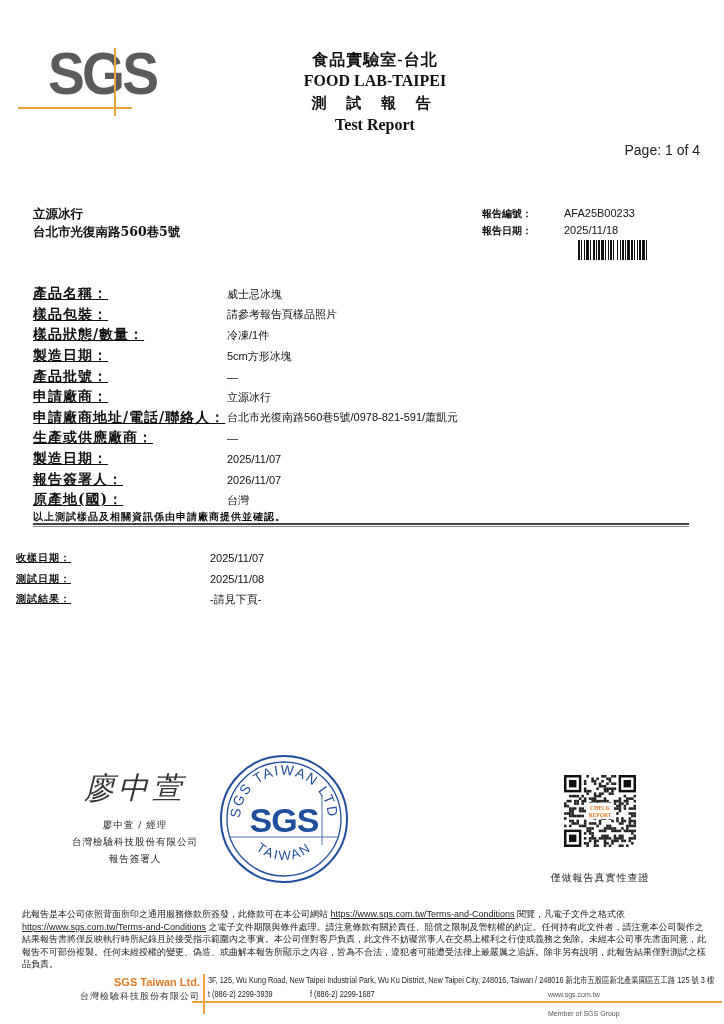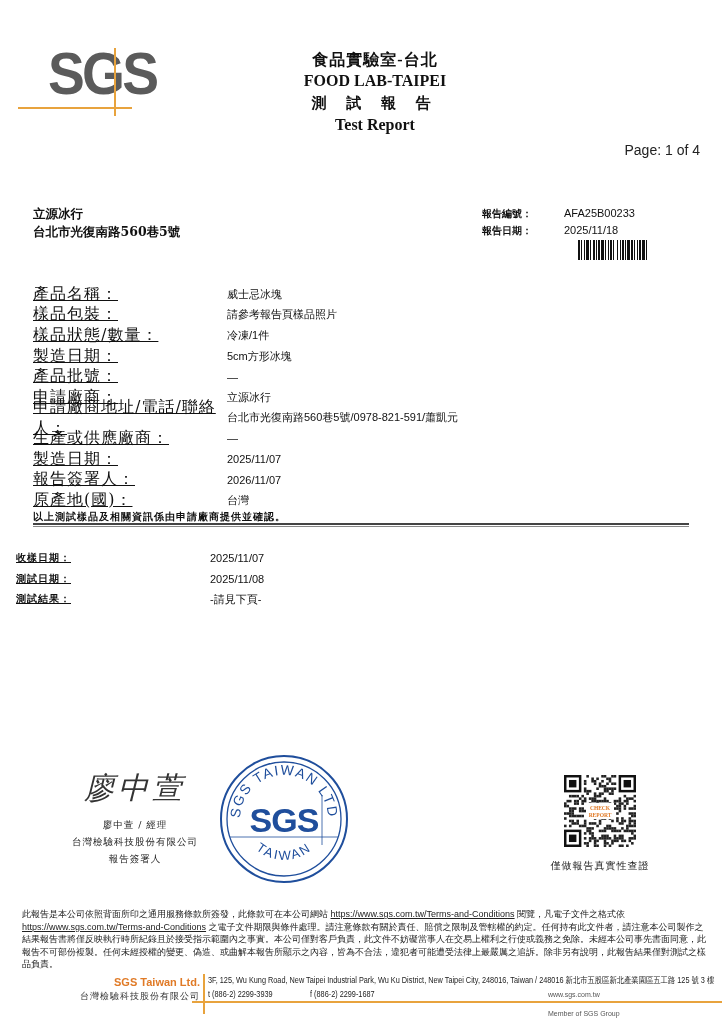--- a/index.html
+++ b/index.html
@@ -25,42 +25,42 @@
   .report-meta { position: absolute; left: 482px; top: 205px; font-size: 11px; line-height: 17px; }
   .report-meta .row { display: flex; }
   .report-meta .lbl { width: 82px; font-family: "DejaVu Serif", serif; font-weight: 700; font-size: 10px; }
   .report-meta .val { font-size: 11px; }
   .barcode { position: absolute; left: 578px; top: 240px; width: 114px; height: 20px; display: flex; }
   .barcode span { display: block; height: 100%; background: #111; }
 
   
   .info { position: absolute; left: 33px; top: 284px; width: 660px; }
   .info .row { display: flex; height: 20.6px; align-items: center; }
-  .info .lbl { width: 194px; font-family: "DejaVu Serif", serif; font-weight: 400; font-size: 16px; }
+  .info .lbl { width: 194px; font-family: "DejaVu Serif", serif; font-weight: 700; font-size: 14px; }
   .info .lbl span { text-decoration: underline; letter-spacing: 1px; }
   .info .val { font-size: 11px; }
   .note { position: absolute; left: 33px; top: 510px; font-family: Liberation Mono, monospace; font-weight: 700; font-size: 10px; letter-spacing: 1px; }
   .divider { position: absolute; left: 33px; top: 523px; width: 656px; height: 4px; border-top: 2px solid #444; border-bottom: 1px solid #888; }
 
   .dates { position: absolute; left: 16px; top: 548px; width: 660px; }
   .dates .row { display: flex; height: 20.5px; align-items: center; }
   .dates .lbl { width: 194px; font-family: "DejaVu Serif", serif; font-weight: 700; font-size: 10px; }
   .dates .lbl span { text-decoration: underline; letter-spacing: 1px; }
   .dates .val { font-size: 11px; }
 
   
   .signature { position: absolute; left: 60px; top: 768px; width: 150px; text-align: center; }
   .signature .sig-img { height: 48px; font-family: "DejaVu Serif", serif; font-size: 30px; font-style: italic; color: #333; letter-spacing: 4px; }
   .signature .line { font-family: "DejaVu Serif", serif; font-size: 9.5px; line-height: 17px; letter-spacing: 1px; color: #222; }
 
   .stamp { position: absolute; left: 218px; top: 753px; width: 132px; height: 132px; }
 
   .qr-block { position: absolute; left: 540px; top: 775px; width: 120px; text-align: center; }
   .qr { width: 72px; height: 72px; margin: 0 auto; position: relative; }
-  .qr-caption { margin-top: 12px; font-family: "DejaVu Serif", serif; font-size: 10px; letter-spacing: 1px; color: #222; }
+  .qr-caption { margin-top: 24px; font-family: "DejaVu Serif", serif; font-size: 10px; letter-spacing: 1px; color: #222; }
 
   
   .disclaimer { position: absolute; left: 22px; top: 908px; width: 690px; font-size: 9px; line-height: 12.6px; color: #222; }
   .disclaimer a { color: #222; text-decoration: underline; }
 
   
   .footer-company { position: absolute; left: 60px; top: 976px; width: 140px; text-align: right; }
   .footer-company .en { color: #e07a26; font-weight: 700; font-size: 11px; }
   .footer-company .zh { font-family: "DejaVu Serif", serif; font-size: 9px; letter-spacing: 1px; color: #333; margin-top: 2px; }
   .footer-vline { position: absolute; left: 203px; top: 974px; width: 1.5px; height: 40px; background: #e8a33d; }

